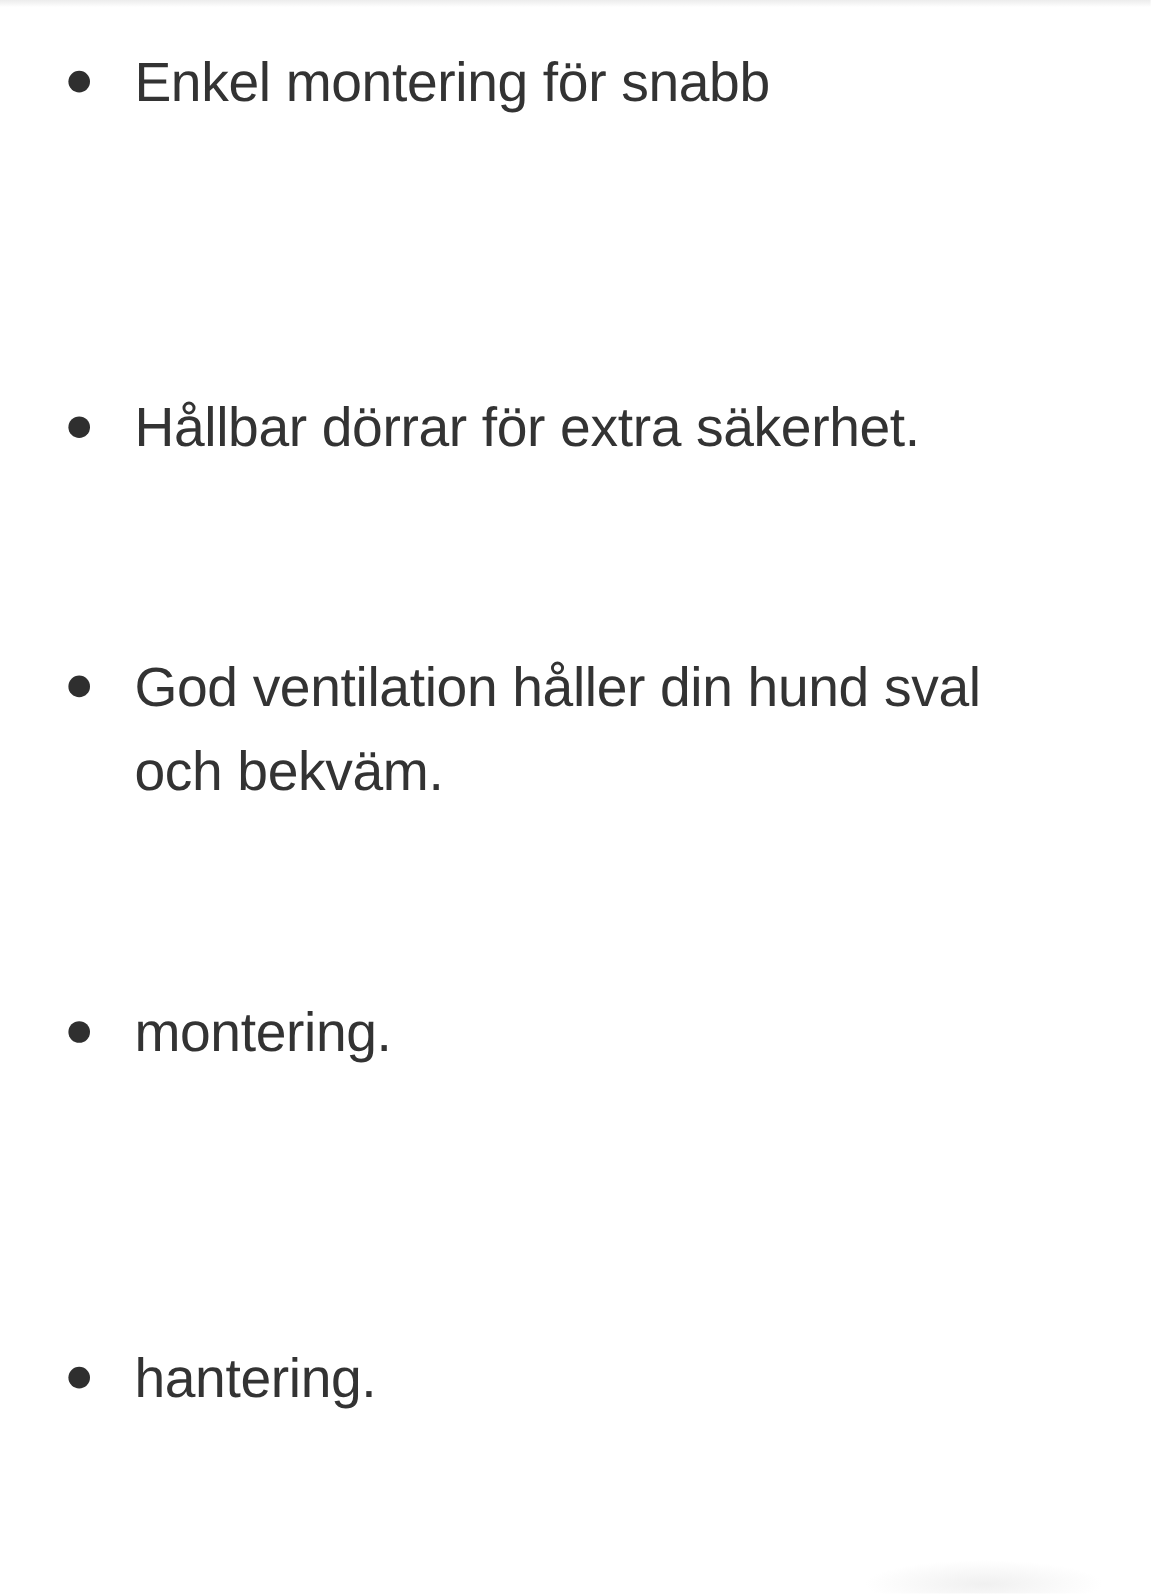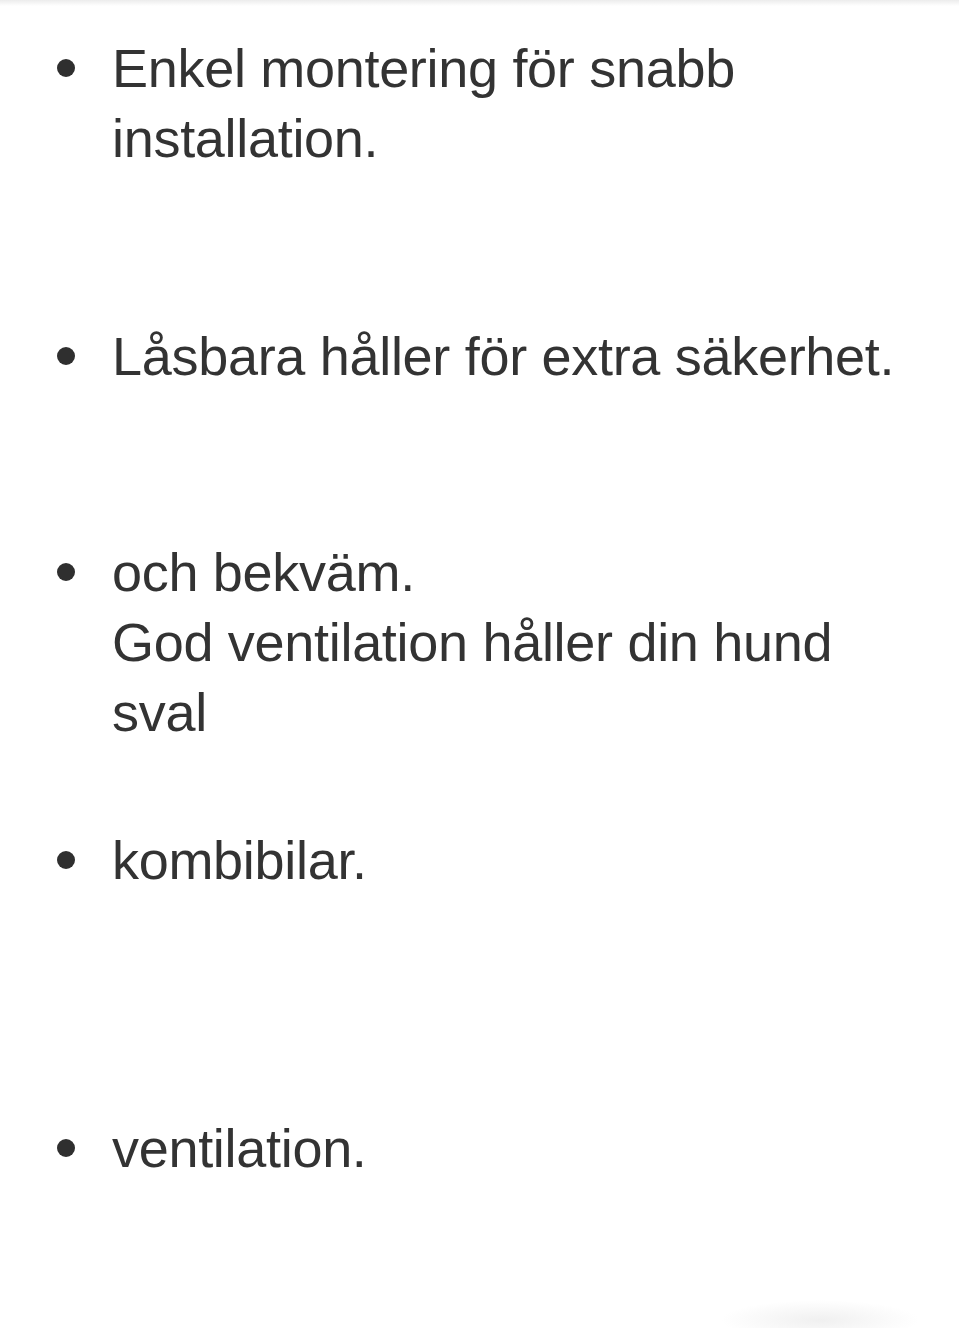--- a/index.html
+++ b/index.html
@@ -20,63 +20,62 @@
     }
     li.feature {
       position: absolute; left: 0; width: 959px;
     }
     .bullet {
       position: absolute; left: 57px; width: 18px; height: 18px;
       border-radius: 50%; background: #2f2f2f;
     }
     .text {
       position: absolute; left: 112px; width: 800px;
-      font-size: 54px; line-height: 70px;
+      font-size: 46px; line-height: 70px;
       letter-spacing: -0.3px;
       color: #333333;
     }
     .bottom-glow {
       position: absolute; left: 720px; top: 1300px; width: 200px; height: 40px;
       border-radius: 50%;
       background: radial-gradient(ellipse at center, rgba(230,230,230,0.6), rgba(255,255,255,0) 70%);
     }
   </style>
 </head>
 <body>
 
 <div class="top-shadow"></div>
 
 <ul class="features">
   <li class="feature" style="top:33px">
     <span class="bullet" style="top:26px"></span>
     <div class="text">
       <div>Enkel montering för snabb</div>
-      <div>installation.</div>
     </div>
   </li>
   <li class="feature" style="top:321px">
     <span class="bullet" style="top:26px"></span>
     <div class="text">
-      <div>Låsbara håller för extra säkerhet.</div>
+      <div>Hållbar dörrar för extra säkerhet.</div>
     </div>
   </li>
   <li class="feature" style="top:537px">
     <span class="bullet" style="top:26px"></span>
     <div class="text">
+      <div>God ventilation håller din hund sval</div>
       <div>och bekväm.</div>
-      <div>God ventilation håller din hund sval</div>
     </div>
   </li>
   <li class="feature" style="top:825px">
     <span class="bullet" style="top:26px"></span>
     <div class="text">
-      <div>kombibilar.</div>
+      <div>montering.</div>
     </div>
   </li>
   <li class="feature" style="top:1113px">
     <span class="bullet" style="top:26px"></span>
     <div class="text">
-      <div>ventilation.</div>
+      <div>hantering.</div>
     </div>
   </li>
 </ul>
 
 <div class="bottom-glow"></div>
 
 </body></html>

